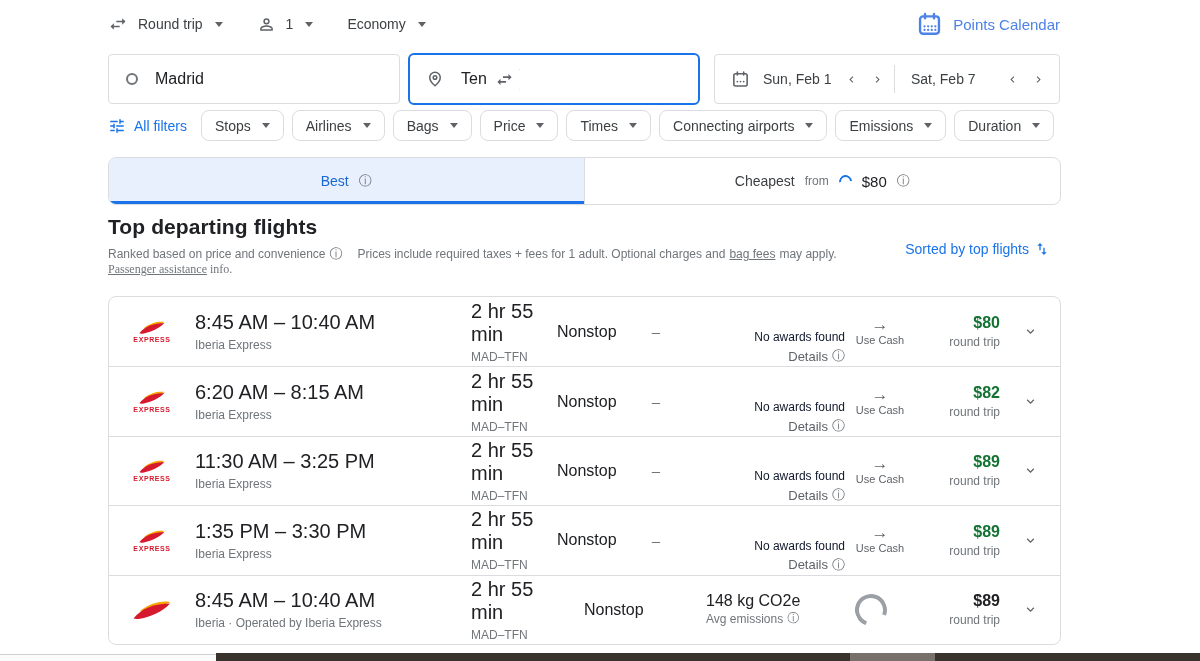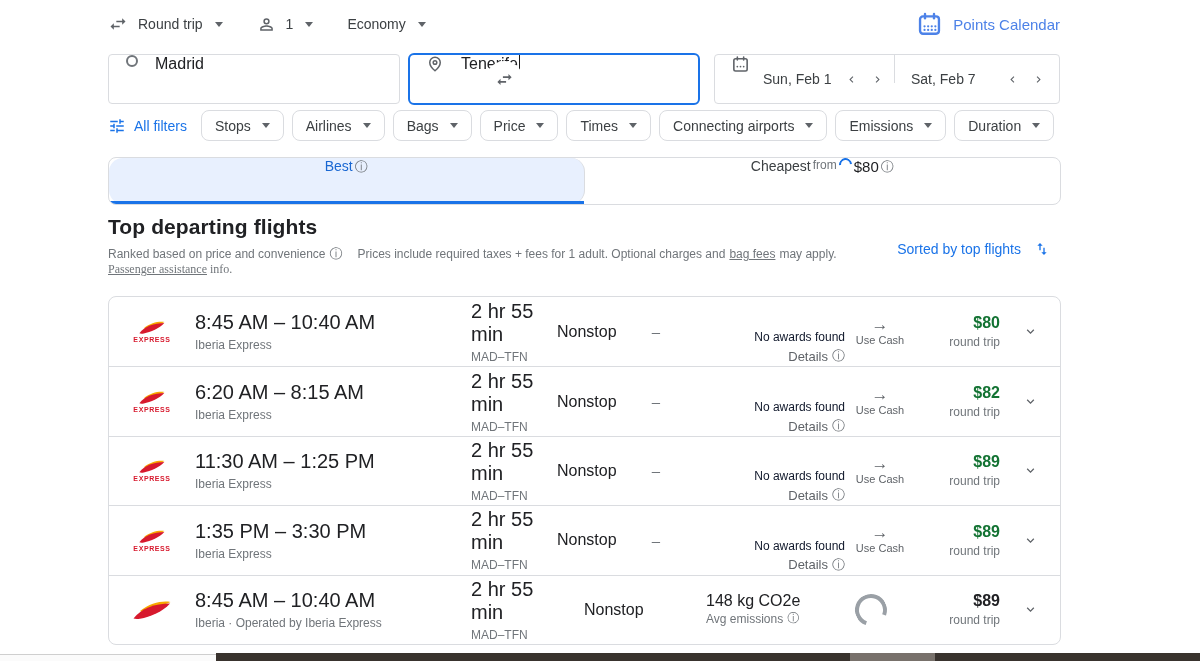--- a/index.html
+++ b/index.html
@@ -12,21 +12,21 @@
   .tb-group { display:flex; align-items:center; gap:10px; margin-right:34px; cursor:pointer; }
   .tb-label { font-size:14px; color:#3c4043; }
   .tri { width:0; height:0; border-left:4px solid transparent; border-right:4px solid transparent;
     border-top:5px solid #5f6368; margin-left:2px; }
   .points-cal { margin-left:auto; display:flex; align-items:center; gap:10px; cursor:pointer; }
   .points-cal span { font-size:15px; color:#4d82e8; font-weight:500; }
 
   
   .search-row { position:absolute; left:108px; top:53px; width:952px; height:52px; }
   .box { position:absolute; border:1px solid #dadce0; border-radius:4px; background:#fff;
-    display:flex; align-items:flex-start; height:50px; }
+    display:flex; align-items:center; height:50px; }
   .origin-box { left:0; top:1px; width:292px; padding-left:17px; }
   .dest-box { left:300px; top:0; width:292px; height:52px; border:2px solid #1a73e8;
     border-radius:6px; padding-left:16px; }
   .ring-icon { width:12px; height:12px; border:2px solid #70757a; border-radius:50%; flex:none; }
   .loc-text { font-size:16px; color:#202124; margin-left:17px; }
   .caret { display:inline-block; width:1.5px; height:21px; background:#1a1a1a;
     vertical-align:middle; margin-left:1px; }
   .swap-btn { position:absolute; left:378px; top:8px; width:37px; height:37px; border-radius:50%;
     background:#fff; z-index:3; display:flex; align-items:center; justify-content:center; cursor:pointer; }
   .dates-box { left:606px; top:1px; width:346px; padding:0 8px 0 16px; }
@@ -41,41 +41,41 @@
   
   .filters { position:absolute; left:108px; top:110px; display:flex; align-items:center; gap:8px; }
   .all-filters { display:flex; align-items:center; gap:8px; color:#1a73e8; font-size:14px;
     font-weight:500; margin-right:6px; cursor:pointer; }
   .chip { display:flex; align-items:center; gap:9px; height:31px; padding:0 13px;
     border:1px solid #dadce0; border-radius:8px; font-size:14px; color:#3c4043; cursor:pointer; background:#fff; }
 
   
   .tabs { position:absolute; left:108px; top:157px; width:953px; height:48px;
     border:1px solid #dadce0; border-radius:8px; display:flex; overflow:hidden; background:#fff; }
-  .tab { display:flex; align-items:flex-start; justify-content:center; gap:2px; font-size:14px; cursor:pointer;border-radius:14px; }
+  .tab { display:flex; align-items:center; justify-content:center; gap:10px; font-size:14px; cursor:pointer; }
   .tab-best { width:50%; background:#e8f0fe; border-right:1px solid #dadce0; position:relative;
     color:#1967d2; font-weight:500; }
   .tab-best .underline { position:absolute; left:0; right:0; bottom:0; height:3px; background:#1a73e8; }
   .tab-cheapest { flex:1; color:#3c4043; }
   .from-lbl { font-size:12px; color:#70757a; }
   .cheap-price { font-weight:500; color:#202124; font-size:15px; }
   .info-glyph { color:#70757a; font-size:13px; font-family:"DejaVu Sans", sans-serif; cursor:pointer; }
   .spinner-sm { width:13px; height:13px; border-radius:50%; border:2px solid transparent;
     border-top-color:#1a73e8; border-right-color:#1a73e8; transform:rotate(-50deg); }
 
   
   .results-title { position:absolute; left:108px; top:215px; font-size:21px; font-weight:600;
     color:#202124; letter-spacing:.1px; }
   .results-sub { position:absolute; left:108px; top:245px; font-size:12px; color:#70757a;
     line-height:17px; white-space:nowrap; }
   .results-sub .seg { margin-right:4px; }
   .results-sub .gap { margin-left:15px; }
   .sub-link { text-decoration:underline; cursor:pointer; }
   .results-sub2 { position:absolute; left:108px; top:262px; font-size:12px; color:#70757a;font-family:Liberation Serif, serif; }
-  .sorted-by { position:absolute; right:150px; top:241px; display:flex; align-items:center; gap:13px;
+  .sorted-by { position:absolute; right:150px; top:241px; display:flex; align-items:center; gap:5px;
     color:#1a73e8; font-size:14px; font-weight:500; cursor:pointer; }
 
   
   .flight-card { position:absolute; left:108px; top:296px; width:953px;
     border:1px solid #dadce0; border-radius:8px; background:#fff; }
   .frow { display:flex; align-items:center; height:69.4px; cursor:pointer; }
   .frow + .frow { border-top:1px solid #dadce0; }
   .col-logo { width:86px; display:flex; align-items:center; justify-content:center; flex:none; }
   .logo-wrap { display:flex; flex-direction:column; align-items:center; }
   .logo-express-txt { font-size:7px; font-weight:bold; color:#d7192d; letter-spacing:.6px; margin-top:1px; }
@@ -391,21 +391,21 @@
     <div class="col-logo">
       <div class="logo-wrap">
         <svg width="34" height="15" viewBox="0 0 40 22">
           <path d="M8 12 C18 4, 30 1.5, 38.5 3 C30 7, 18 11, 10 13 Z" fill="#f7a800"></path>
           <path d="M1.5 19.5 C9 9.5, 23 4.5, 38 4.5 C31 12.5, 18 18, 8 19.7 C5 20.2, 3 20, 1.5 19.5 Z" fill="#d7192d"></path>
         </svg>
         <span class="logo-express-txt">EXPRESS</span>
       </div>
     </div>
     <div class="col-times">
-      <div class="t-main">11:30 AM – 1:25 PM</div>
+      <div class="t-main">11:30 AM – 3:25 PM</div>
       <div class="t-sub">Iberia Express</div>
     </div>
     <div class="col-dur">
       <div class="t-main">2 hr 55 min</div>
       <div class="t-sub">MAD–TFN</div>
     </div>
     <div class="col-stops">Nonstop</div>
     <div class="col-dash">–</div>
     <div class="col-awards">
       <span class="no-awards">No awards found</span>

